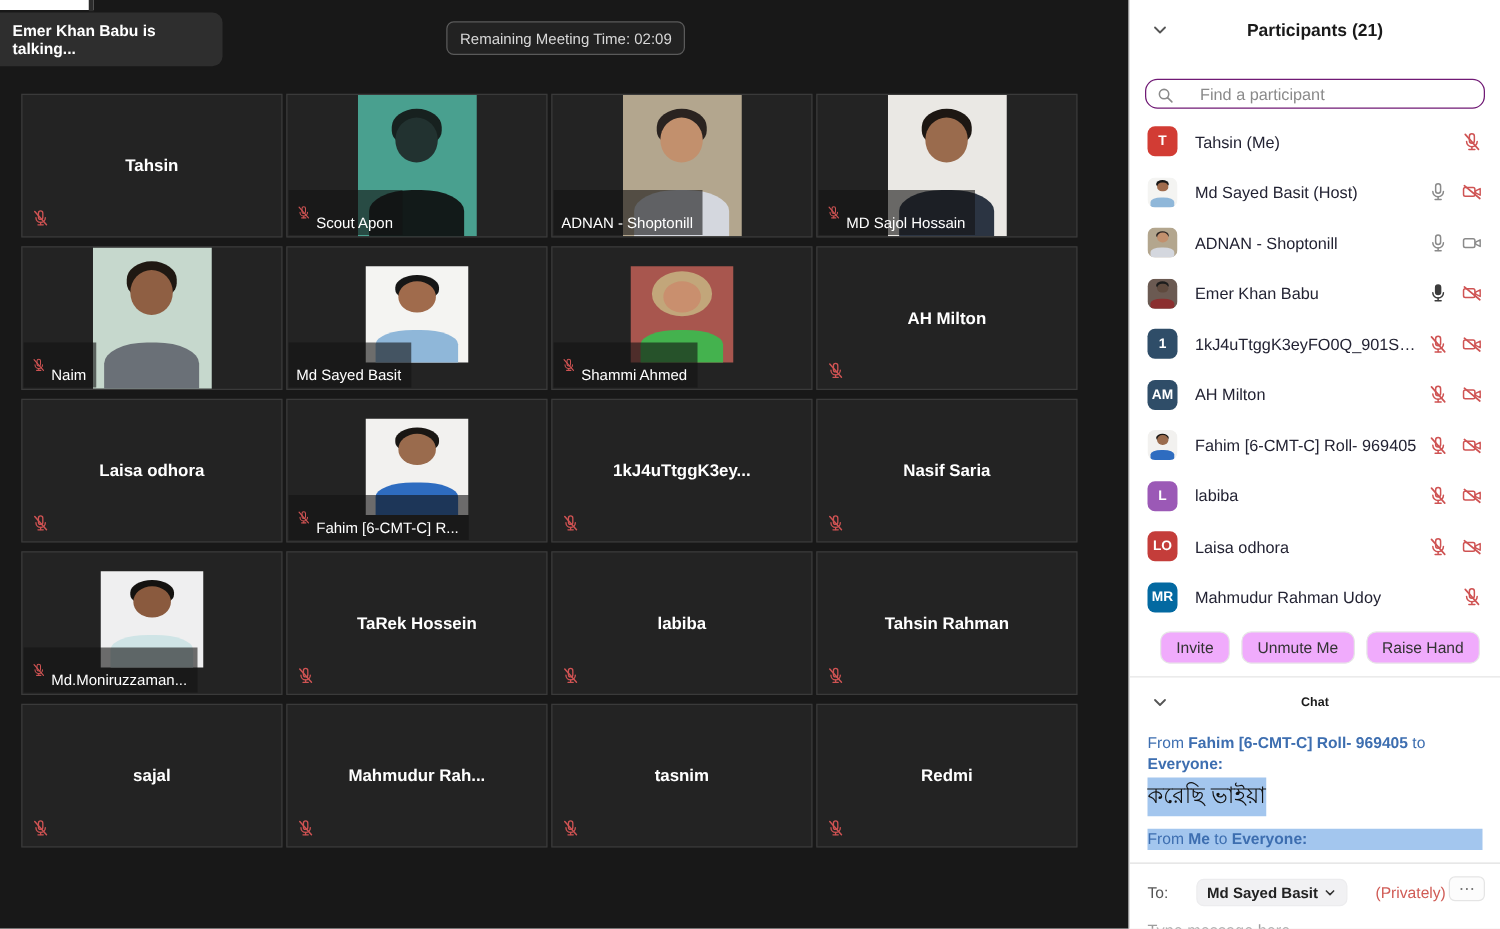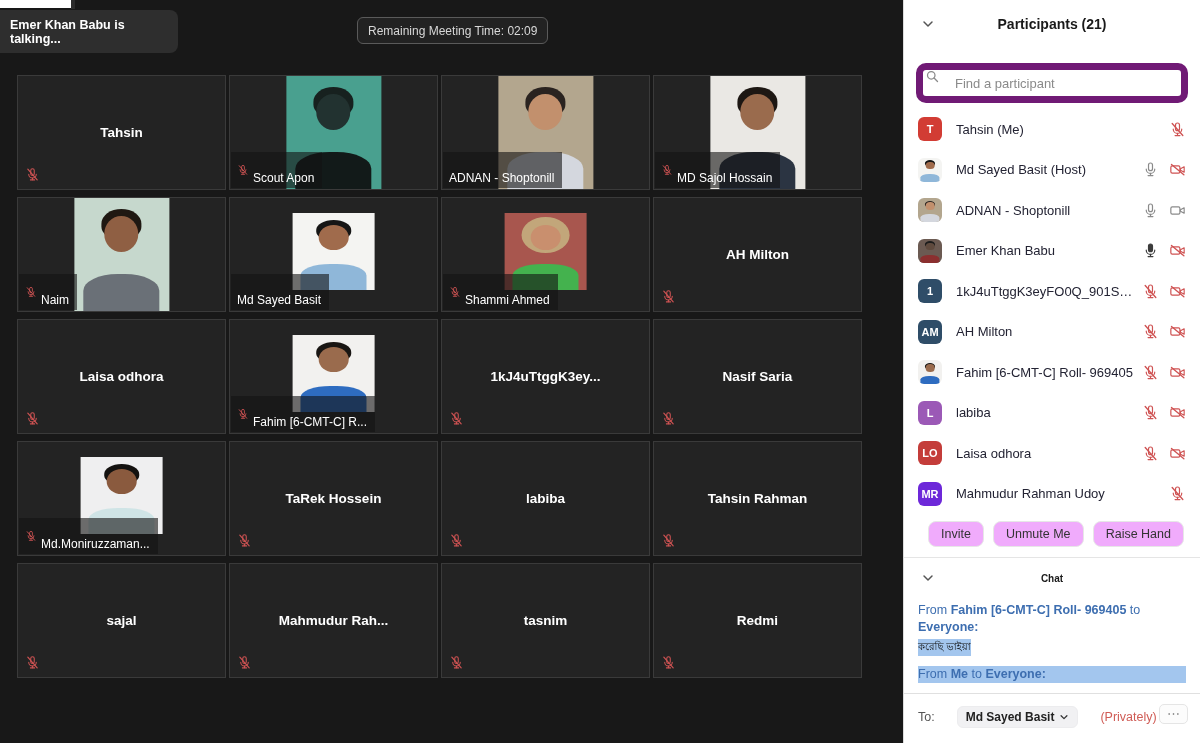--- a/index.html
+++ b/index.html
@@ -52,21 +52,21 @@
   .art-emer   { background:#6b5a52; --hair:#1c1c1c; --skin:#5f4a3e; --shirt:#8b2f2f; }
   .art-shammi .hair { width:58%; height:46%; top:6%; border-radius:50%; }
 
   
   .panel { position:absolute; left:903px; top:0; width:297px; height:743px; background:#fff;
            border-left:1px solid #dcdcdc; color:#232333; }
   .p-header { height:48px; position:relative; display:flex; align-items:center; justify-content:center; }
   .p-header .hdr-title { font-size:14px; font-weight:bold; color:#1a1a1a; }
   .hdr-chevron { position:absolute; left:16px; top:50%; transform:translateY(-50%); width:16px; height:16px; cursor:pointer; }
   .search-wrap { margin:15px 12px 6px 12px; position:relative; }
-  .search-input { width:100%; height:40px; border:7px solid #701a75; border-radius:10px; padding:0 8px 0 32px;
+  .search-input { width:100%; height:24px; border:1px solid #701a75; border-radius:10px; padding:0 8px 0 43px;
                   font-size:13px; color:#333; outline:none; font-family:"Liberation Sans",sans-serif; }
   .search-input::placeholder { color:#8a8a8a; }
   .search-icon { position:absolute; left:9px; top:6px; width:15px; height:15px; }
 
   .p-list { }
   .p-row { height:40.5px; display:flex; align-items:center; padding:0 14px; }
   .avatar { width:24px; height:24px; border-radius:6px; flex:0 0 auto; margin-right:14px;
             display:flex; align-items:center; justify-content:center; color:#fff; font-size:11px; font-weight:bold;
             position:relative; overflow:hidden; }
   .avatar.photo .art { top:0; bottom:0; left:0; right:0; width:100%; transform:none; }
@@ -79,21 +79,21 @@
            font-size:12.5px; color:#333; font-family:"Liberation Sans",sans-serif; cursor:pointer; }
 
   .section-divider { border-top:1px solid #e5e5e5; margin-top:10px; }
   .chat-header { height:40px; position:relative; display:flex; align-items:center; justify-content:center; }
   .chat-header .hdr-title { font-size:10px; font-weight:bold; color:#1a1a1a; }
 
   .chat-msgs { padding:4px 14px 0 14px; }
   .msg { margin-bottom:10px; }
   .msg-header { font-size:12.5px; color:#3d6eb0; line-height:17px; }
   .msg-header b { font-weight:bold; }
-  .msg-body { font-size:10px; color:#111; margin-top:2px; display:inline-block; }
+  .msg-body { font-size:18px; color:#111; margin-top:2px; display:inline-block; }
   .sel { background:#a3c6ee; }
 
   .chat-input-divider { border-top:1px solid #e0e0e0; }
   .to-row { display:flex; align-items:center; padding:12px 14px 0 14px; position:relative;gap:12px; }
   .to-label { font-size:12.5px; color:#555; margin-right:10px; }
   .to-pill { display:flex; align-items:center; gap:5px; background:#f1f1f3; border:1px solid #ececee;
              border-radius:6px; padding:3px 8px; font-size:12px; font-weight:bold; color:#222; cursor:pointer; }
   .to-pill svg { width:10px; height:10px; }
   .privately { font-size:12.5px; color:#d05c56; margin-left:10px; }
   .more-btn { position:absolute; right:12px; top:10px; background:#fcfcfc; border:1px solid #e5e5e5;
@@ -552,21 +552,21 @@
               <line x1="4.5" y1="3.5" x2="19.5" y2="20.5" stroke="#cf5353" stroke-width="1.9" stroke-linecap="round"></line>
             </svg>
             <svg viewBox="0 0 24 24" style="width: 17px; height: 17px;">
               <rect x="2.6" y="7" width="12.8" height="10" rx="2" fill="none" stroke="#cf5353" stroke-width="1.7"></rect>
               <path d="M16.2 11l5.2-2.8v7.6L16.2 13z" fill="none" stroke="#cf5353" stroke-width="1.6" stroke-linejoin="round"></path>
               <line x1="3.5" y1="5" x2="21" y2="19.5" stroke="#cf5353" stroke-width="1.9" stroke-linecap="round"></line>
             </svg>
           </div>
         </div>
         <div class="p-row">
-          <div class="avatar" style="background: #6d28d9;">MR</div>
+          <div class="avatar" style="background: #0369a1;">MR</div>
           <div class="p-name">Mahmudur Rahman Udoy</div>
           <div class="p-icons">
             <svg viewBox="0 0 24 24" style="width: 17px; height: 17px;">
               <rect x="9.2" y="2.8" width="5.6" height="10.8" rx="2.8" fill="none" stroke="#cf5353" stroke-width="1.7"></rect>
               <path d="M6 11.5a6 6 0 0 0 12 0" fill="none" stroke="#cf5353" stroke-width="1.7" stroke-linecap="round"></path>
               <line x1="12" y1="17.6" x2="12" y2="20.2" stroke="#cf5353" stroke-width="1.7" stroke-linecap="round"></line>
               <line x1="8.6" y1="20.6" x2="15.4" y2="20.6" stroke="#cf5353" stroke-width="1.7" stroke-linecap="round"></line>
               <line x1="4.5" y1="3.5" x2="19.5" y2="20.5" stroke="#cf5353" stroke-width="1.9" stroke-linecap="round"></line>
             </svg>
           </div>

